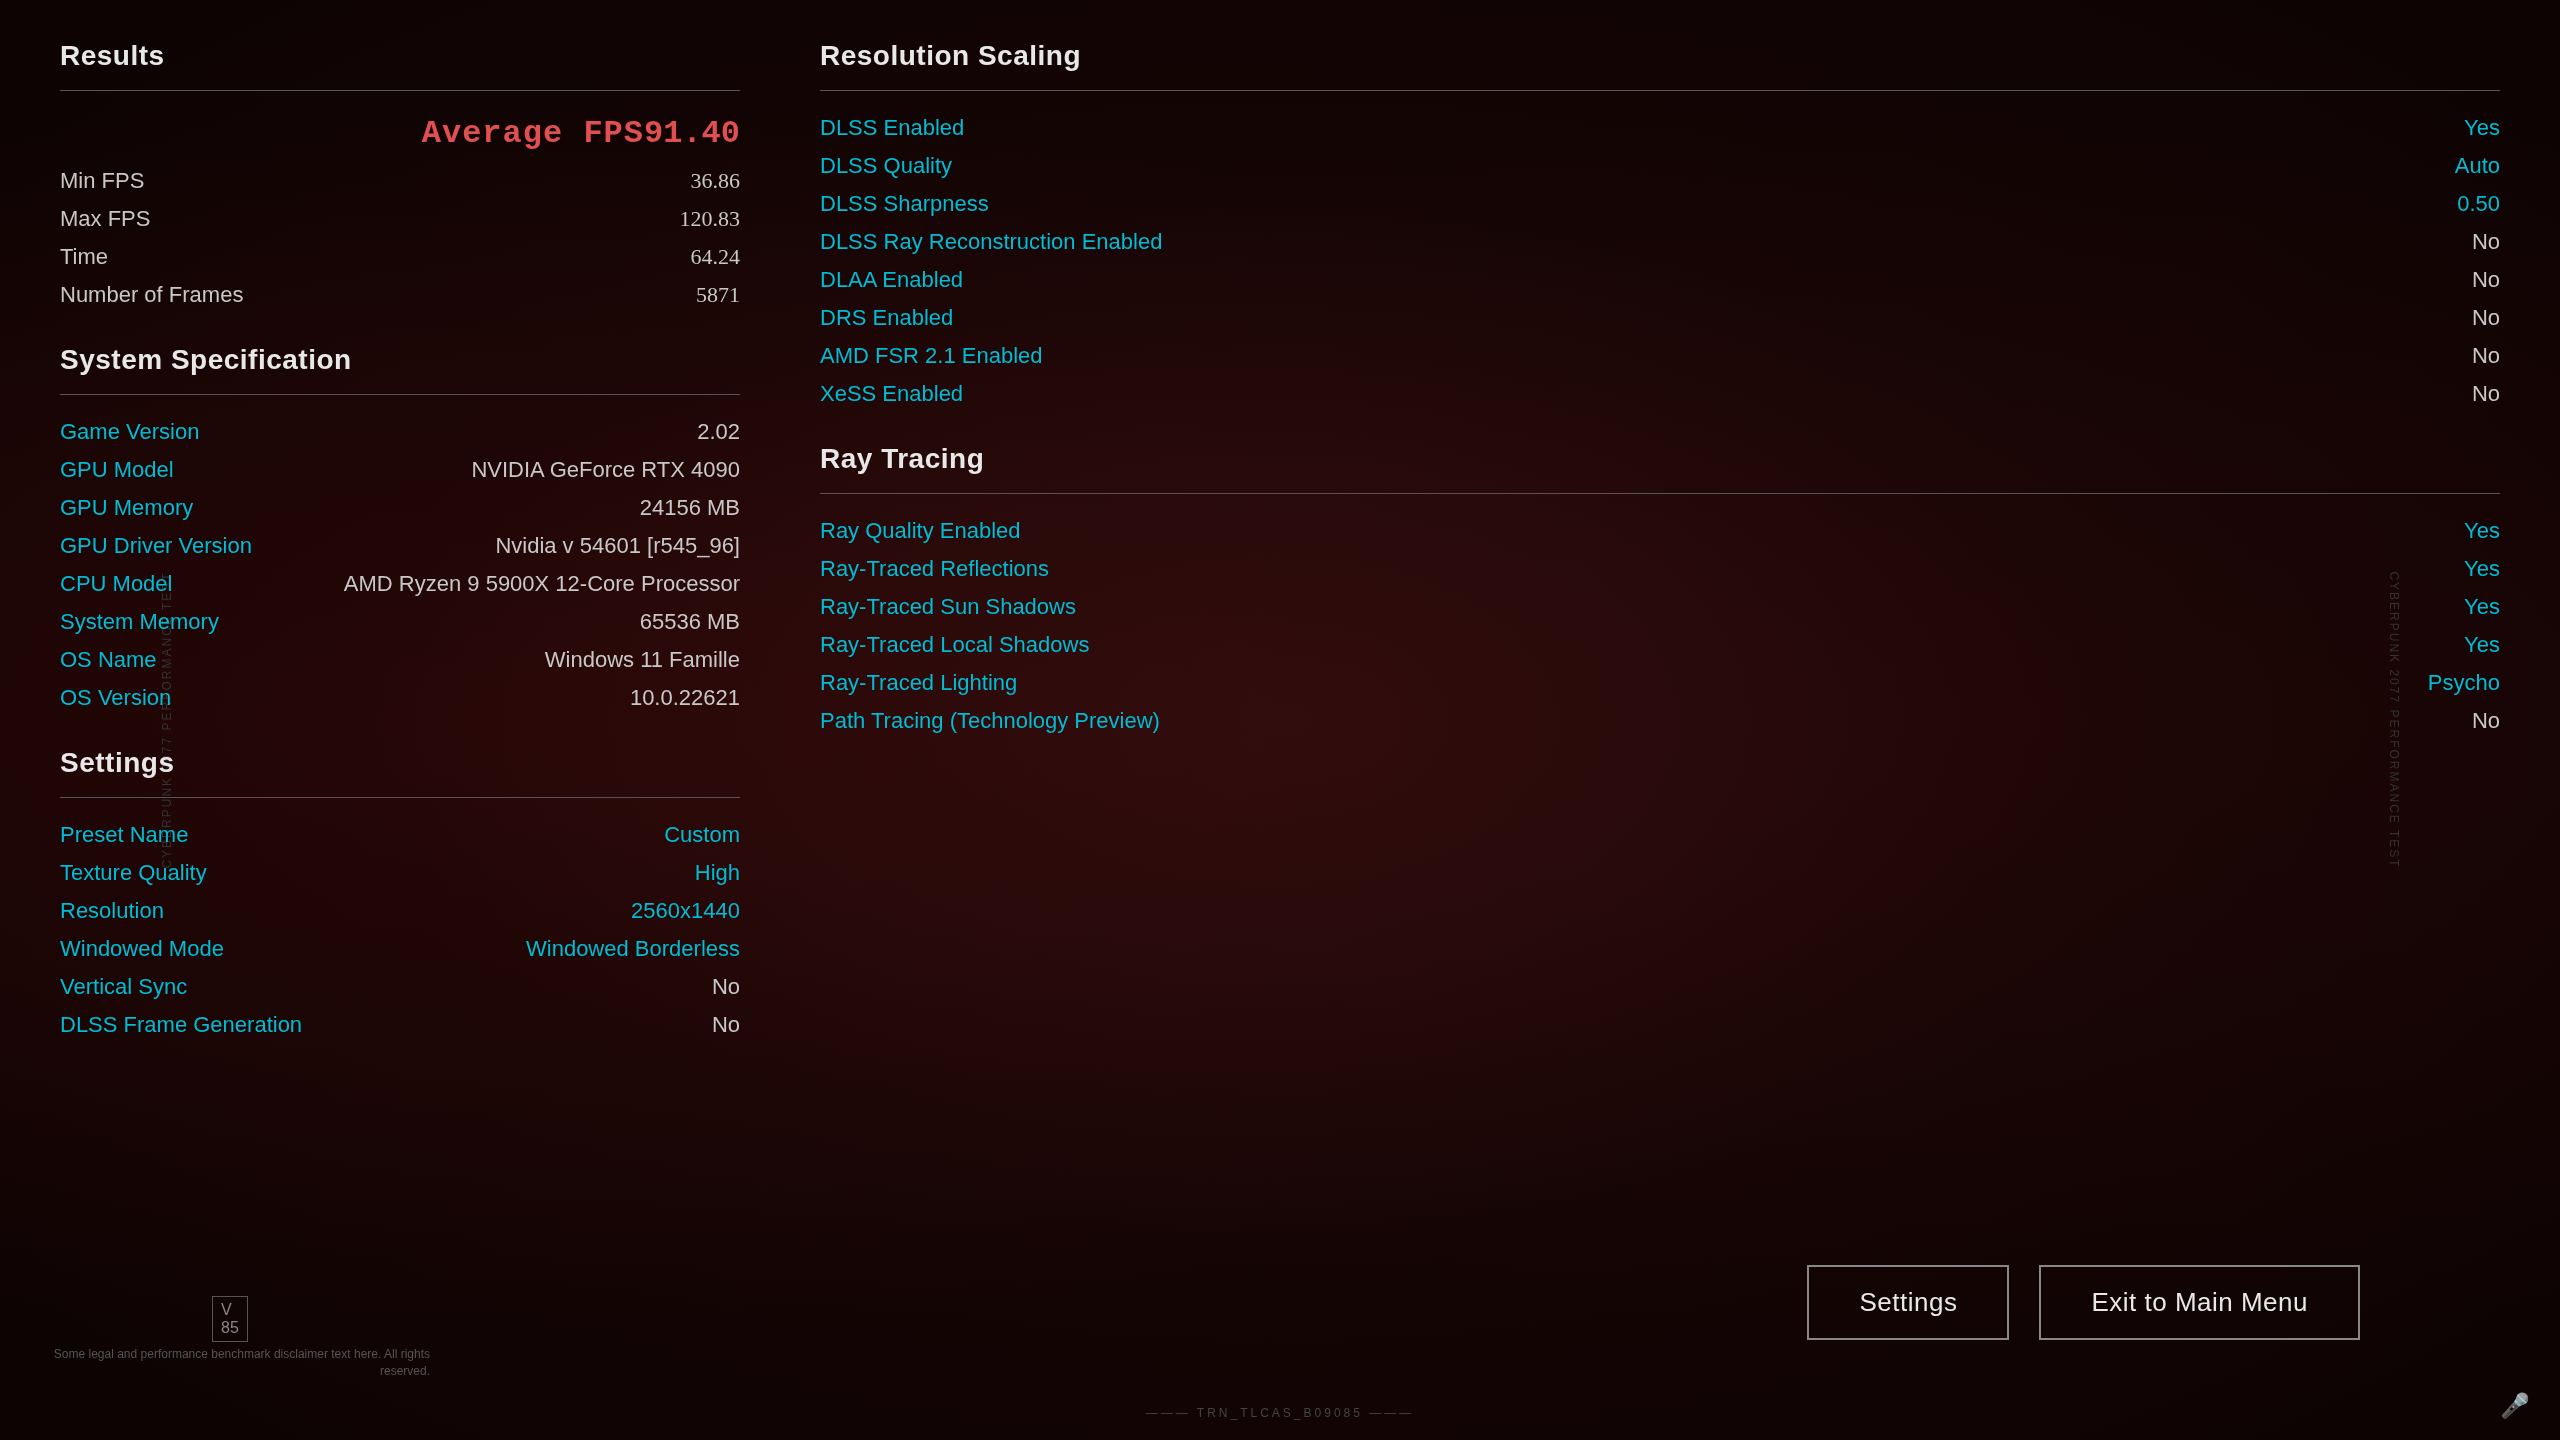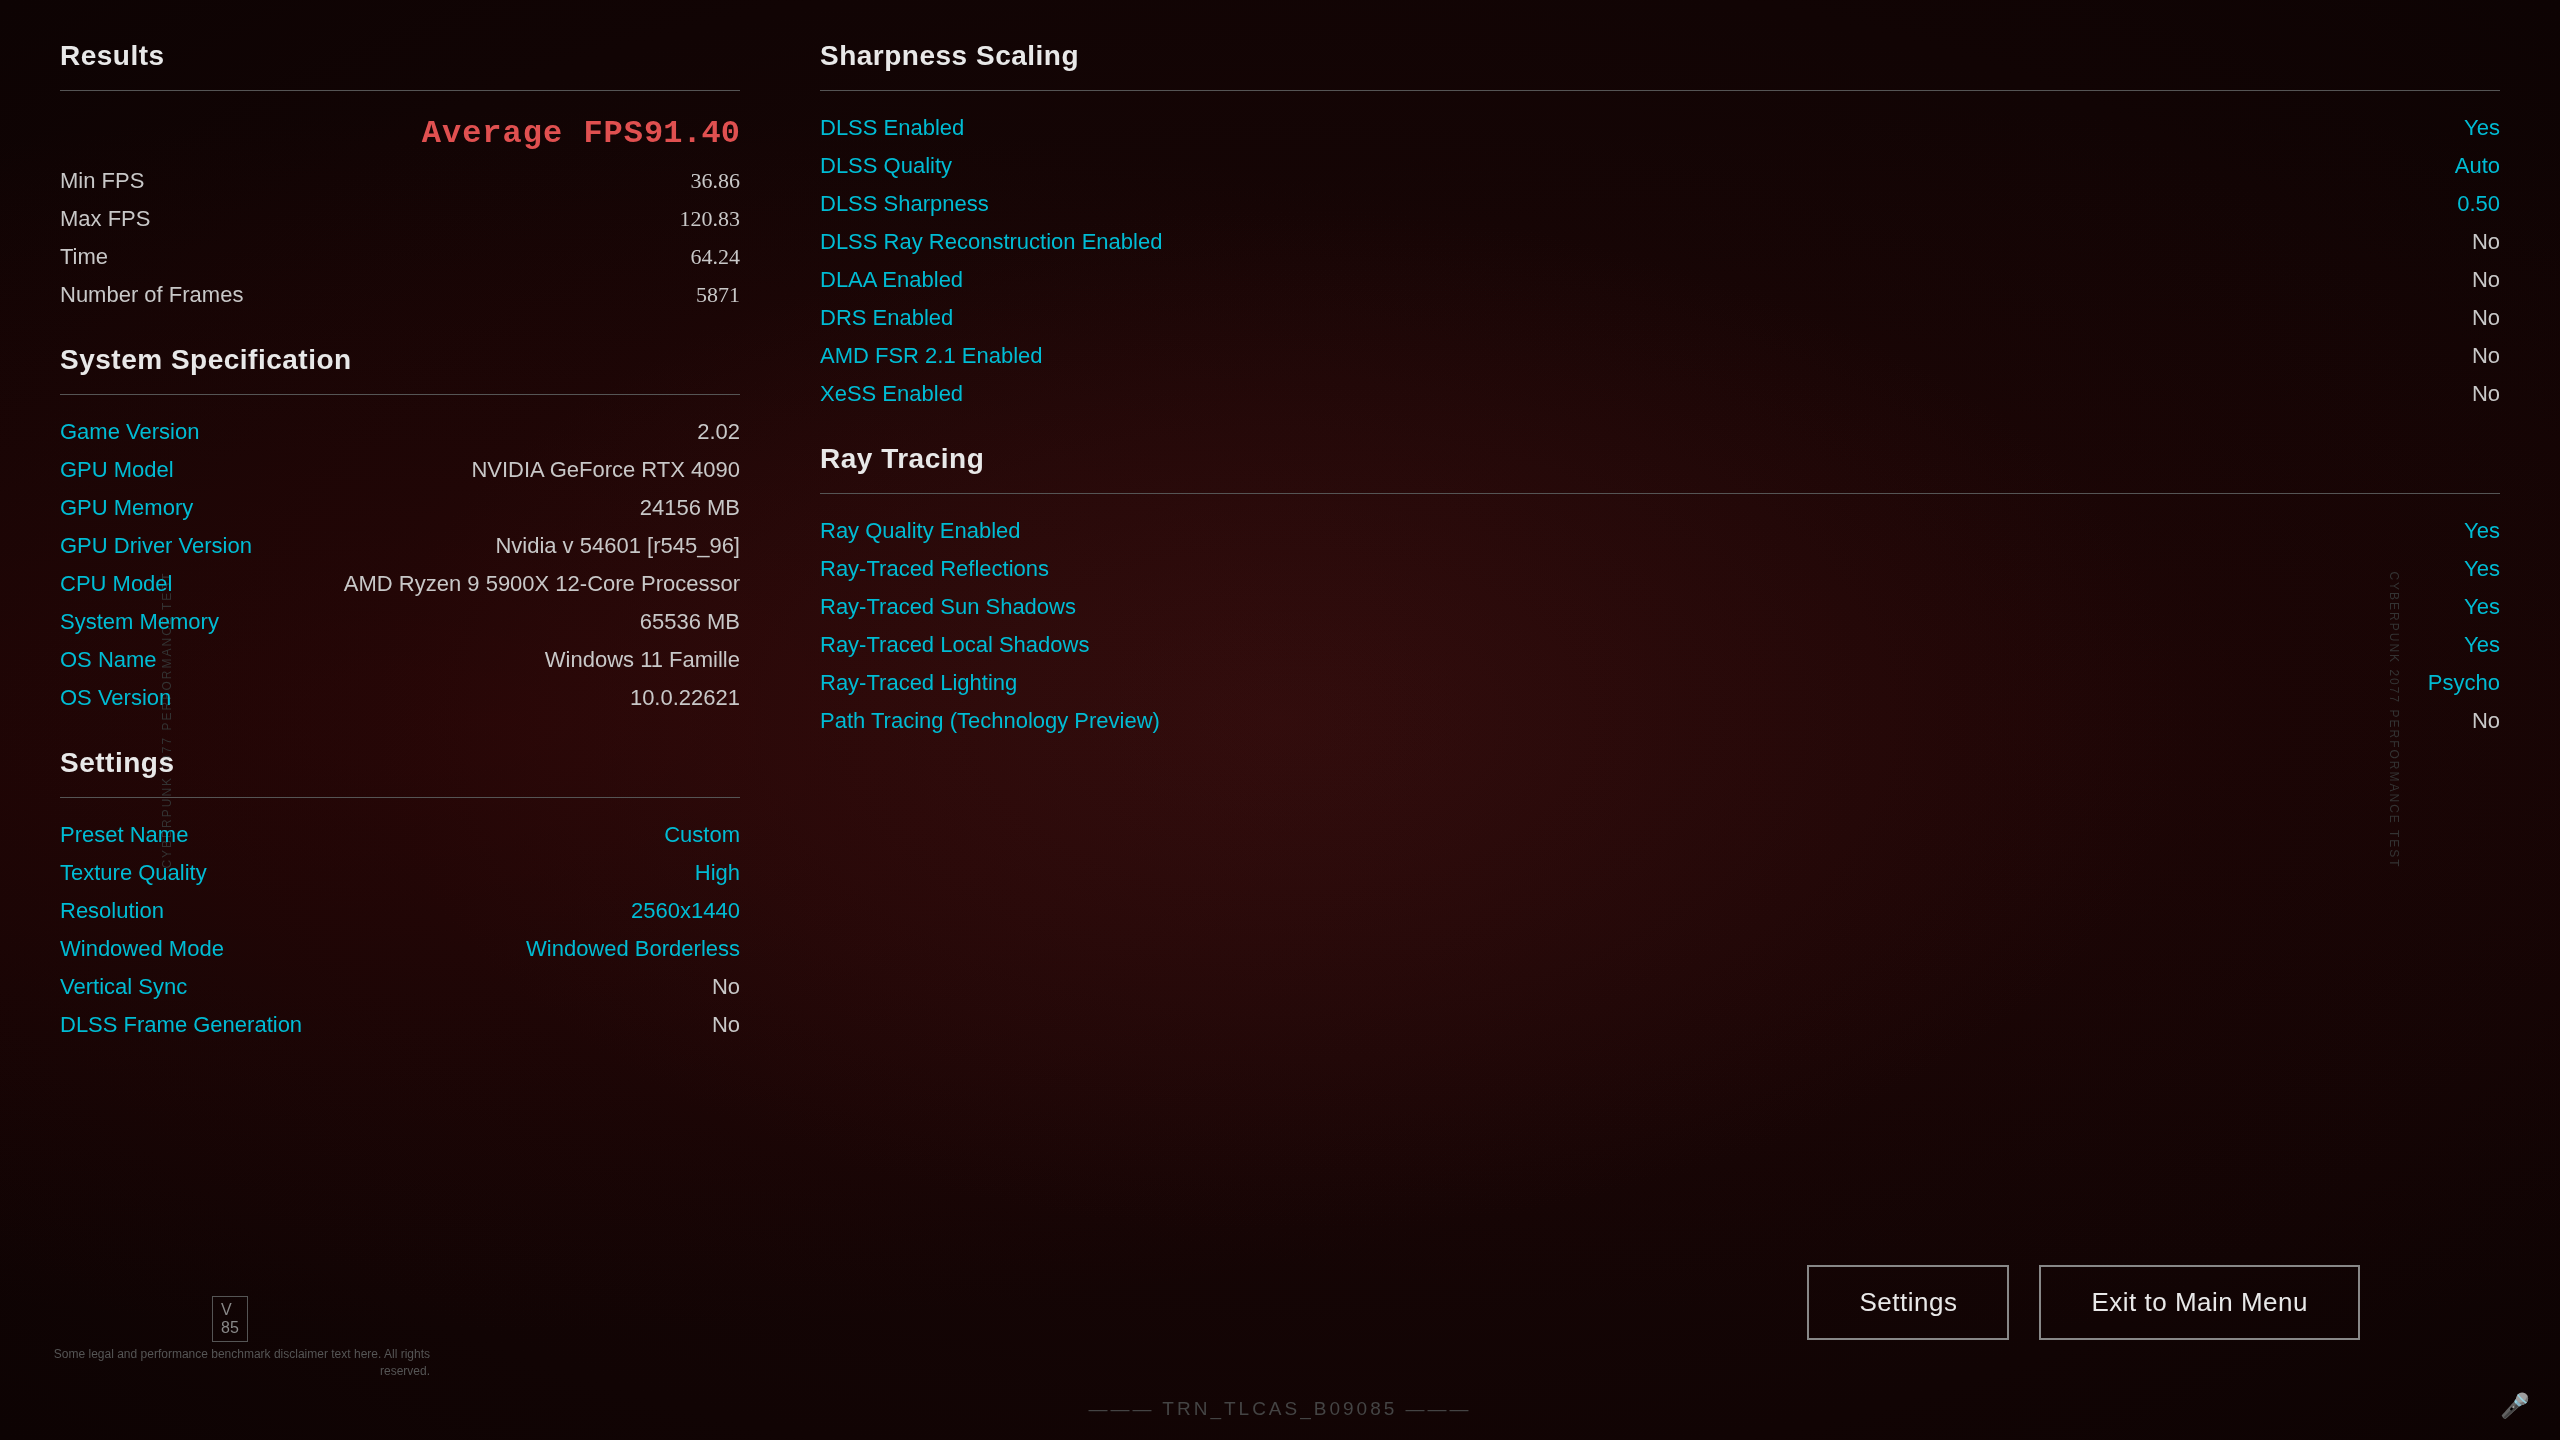--- a/index.html
+++ b/index.html
@@ -167,21 +167,21 @@
       bottom: 20px;
       left: 0;
       right: 0;
       display: flex;
       justify-content: center;
       align-items: center;
     }
 
     .bottom-text {
       color: #444;
-      font-size: 19px;
+      font-size: 12px;
       letter-spacing: 3px;
     }
 
     .version-badge {
       position: absolute;
       bottom: 60px;
       left: 30px;
       display: flex;
       flex-direction: column;
       align-items: center;
@@ -334,21 +334,21 @@
         <span class="row-label">DLSS Frame Generation</span>
         <span class="row-value">No</span>
       </div>
     </div>
 
   </div>
 
   <div class="right-panel">
 
     <div class="section">
-      <div class="section-title">Sharpness Scaling</div>
+      <div class="section-title">Resolution Scaling</div>
       <div class="divider"></div>
 
       <div class="row">
         <span class="row-label">DLSS Enabled</span>
         <span class="row-value yes">Yes</span>
       </div>
       <div class="row">
         <span class="row-label">DLSS Quality</span>
         <span class="row-value yes">Auto</span>
       </div>

